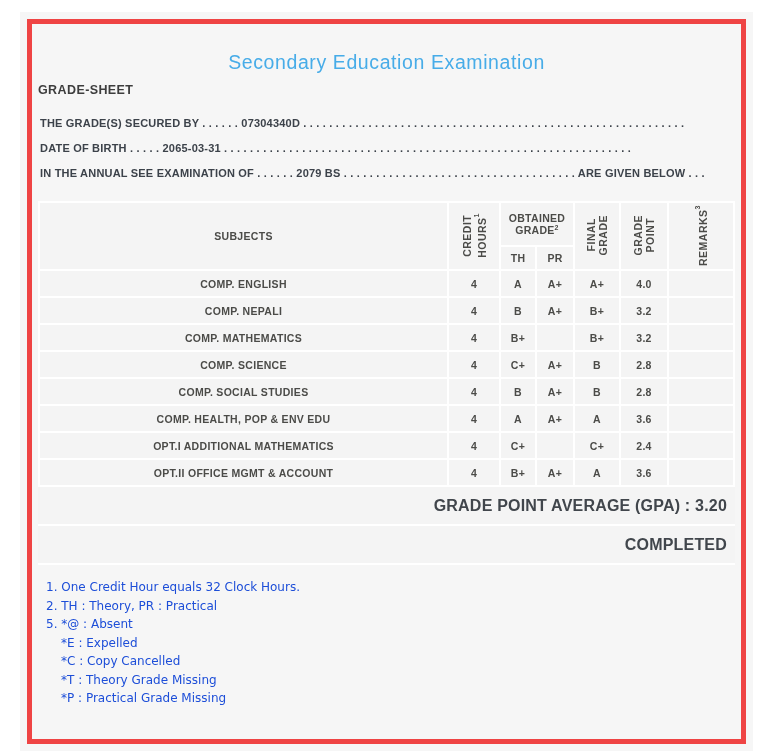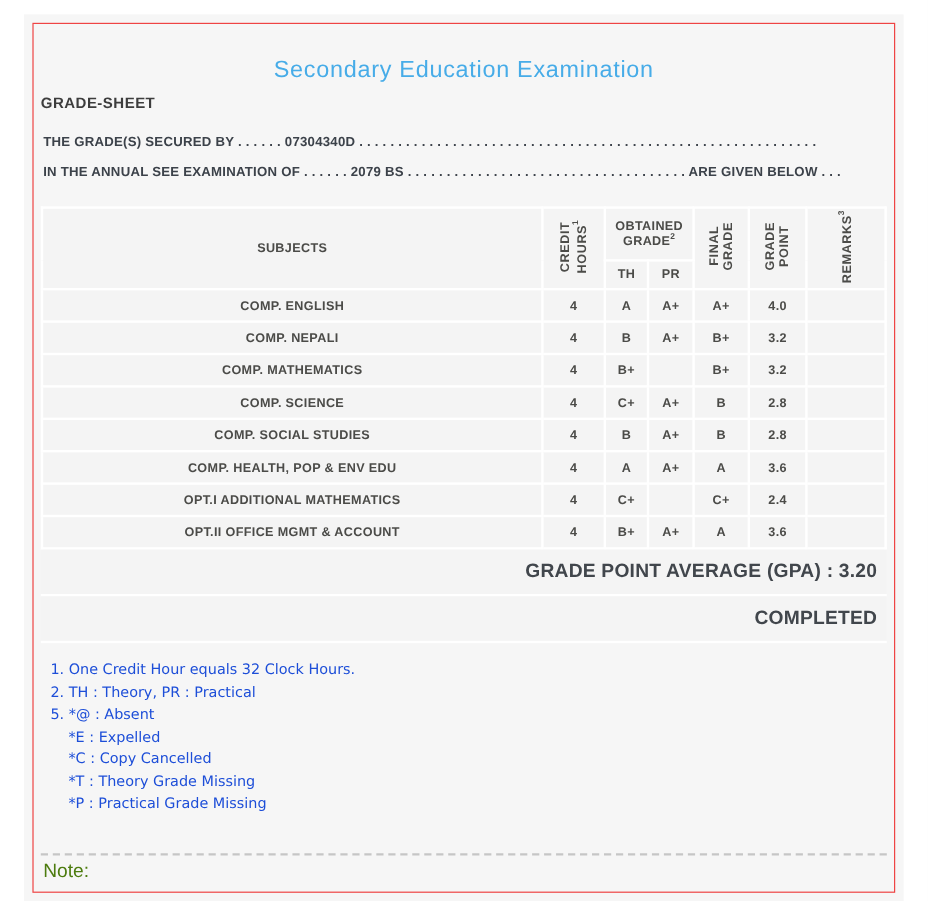--- a/index.html
+++ b/index.html
@@ -11,21 +11,21 @@
   }
   .sheet {
     position: absolute;
     left: 20px; top: 12px;
     width: 733px; height: 739px;
     background: #f6f6f6;
     box-sizing: border-box;
     padding: 7px;
   }
   .inner {
-    border: 1px solid #ef4444;
+    border: 5px solid #ef4444;
     box-sizing: border-box;
     height: 100%;
     padding: 0 6px;
     overflow: hidden;
   }
   .page-title {
     margin-top: 27px;
     text-align: center;
     font-size: 19.5px;
     letter-spacing: 0.6px;
@@ -125,20 +125,21 @@
 <body>
 
 <div class="sheet">
   <div class="inner">
 
     <div class="page-title">Secondary Education Examination</div>
     <div class="sheet-subtitle">GRADE-SHEET</div>
 
     <div class="info-lines">
       <div class="info-line">THE GRADE(S) SECURED BY . . . . . .  07304340D  . . . . . . . . . . . . . . . . . . . . . . . . . . . . . . . . . . . . . . . . . . . . . . . . . . . . . . . . . . .</div>
+      <div class="info-line">DATE OF BIRTH . . . . .  2065-03-31  . . . . . . . . . . . . . . . . . . . . . . . . . . . . . . . . . . . . . . . . . . . . . . . . . . . . . . . . . . . . . . .</div>
       <div class="info-line">IN THE ANNUAL SEE EXAMINATION OF . . . . . .  2079 BS  . . . . . . . . . . . . . . . . . . . . . . . . . . . . . . . . . . . .  ARE GIVEN BELOW . . .</div>
     </div>
 
     <table class="grades">
       <colgroup>
         <col class="c-subjects">
           <col class="c-credit">
           <col class="c-th">
           <col class="c-pr">
         <col class="c-final">

